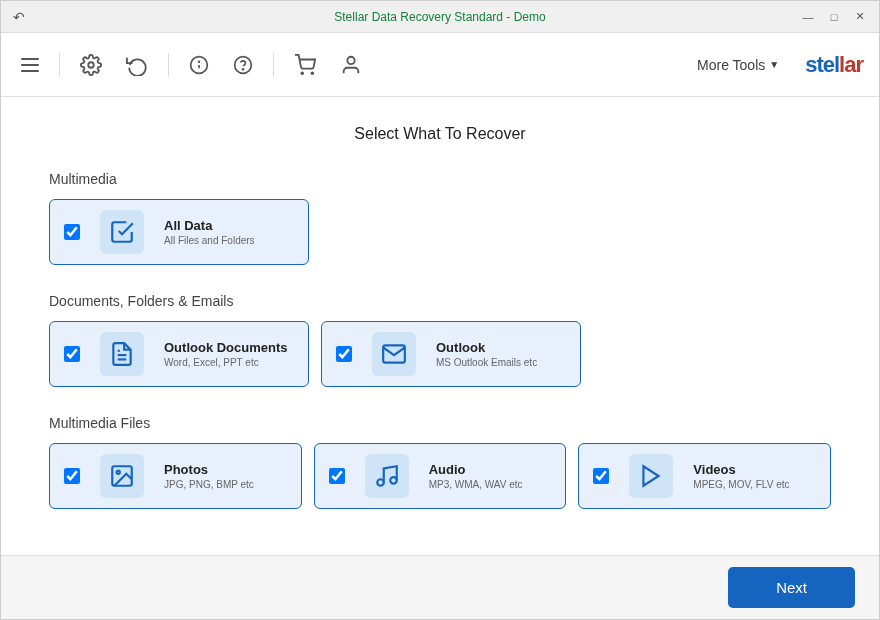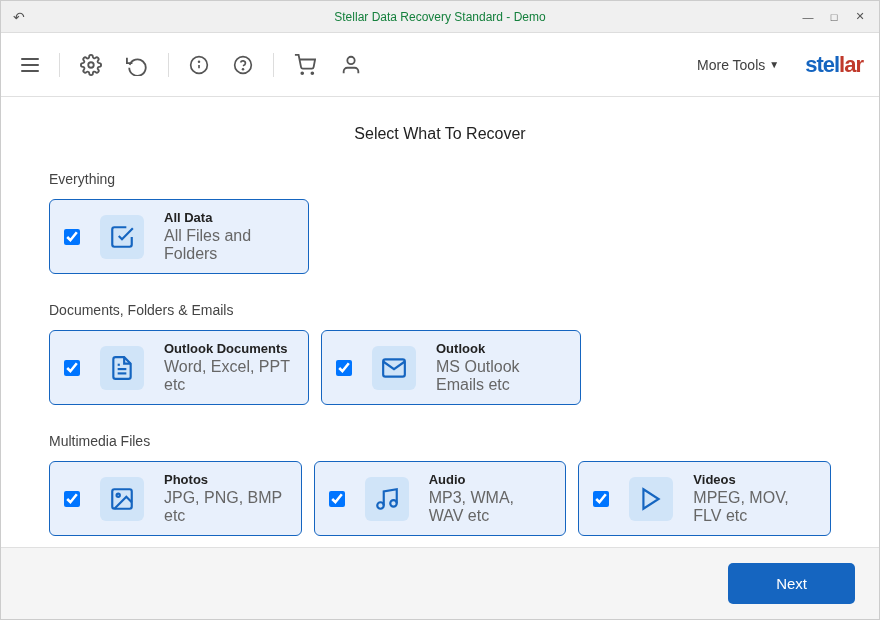--- a/index.html
+++ b/index.html
@@ -159,30 +159,30 @@
       align-items: center;
       justify-content: center;
       flex-shrink: 0;
     }
     .card-icon svg {
       width: 26px;
       height: 26px;
     }
     .card-text { display: flex; flex-direction: column; }
     .card-title { font-size: 13px; font-weight: 600; color: #222; }
-    .card-sub { font-size: 16px; color: #666; margin-top: 2px; }
+    .card-sub { font-size: 10px; color: #666; margin-top: 2px; }
 
     
     .card-wide {
       max-width: 260px;
     }
 
     
     .footer {
-      height: 72px;
+      height: 64px;
       background: #f5f5f5;
       border-top: 1px solid #e0e0e0;
       display: flex;
       align-items: center;
       justify-content: flex-end;
       padding: 0 24px;
       flex-shrink: 0;
     }
     .next-btn {
       background: #1565c0;
@@ -290,21 +290,21 @@
     <div style="font-size:22px; font-weight:bold; letter-spacing:-1px;">
       <span style="color:#1565c0;">stel</span><span style="color:#c0392b;">lar</span>
     </div>
   </div>
 </div>
 
 <div class="main-content">
   <h1 class="page-title">Select What To Recover</h1>
 
   <div>
-    <div class="section-label">Everything</div>
+    <div class="section-label">Multimedia</div>
     <div class="cards-row">
 
       <div class="card selected card-wide">
         <input type="checkbox" class="card-checkbox" checked="" style="">
         <div class="card-icon">
           <svg viewBox="0 0 24 24" fill="none" stroke="#1565c0" stroke-width="2">
             <polyline points="9 11 12 14 22 4"></polyline>
             <path d="M21 12v7a2 2 0 0 1-2 2H5a2 2 0 0 1-2-2V5a2 2 0 0 1 2-2h11"></path>
           </svg>
         </div>

